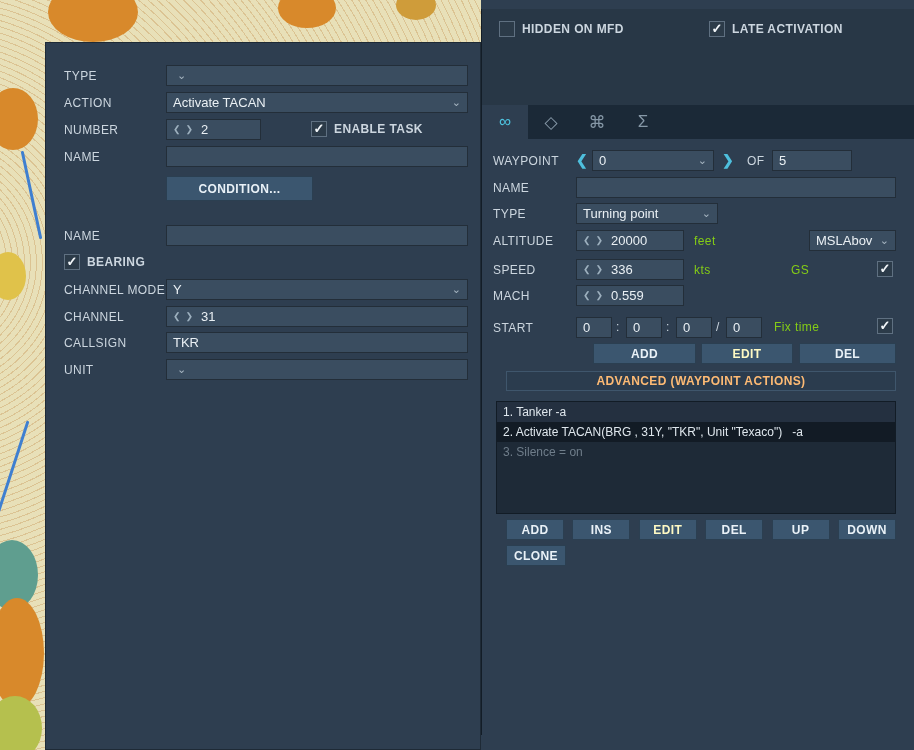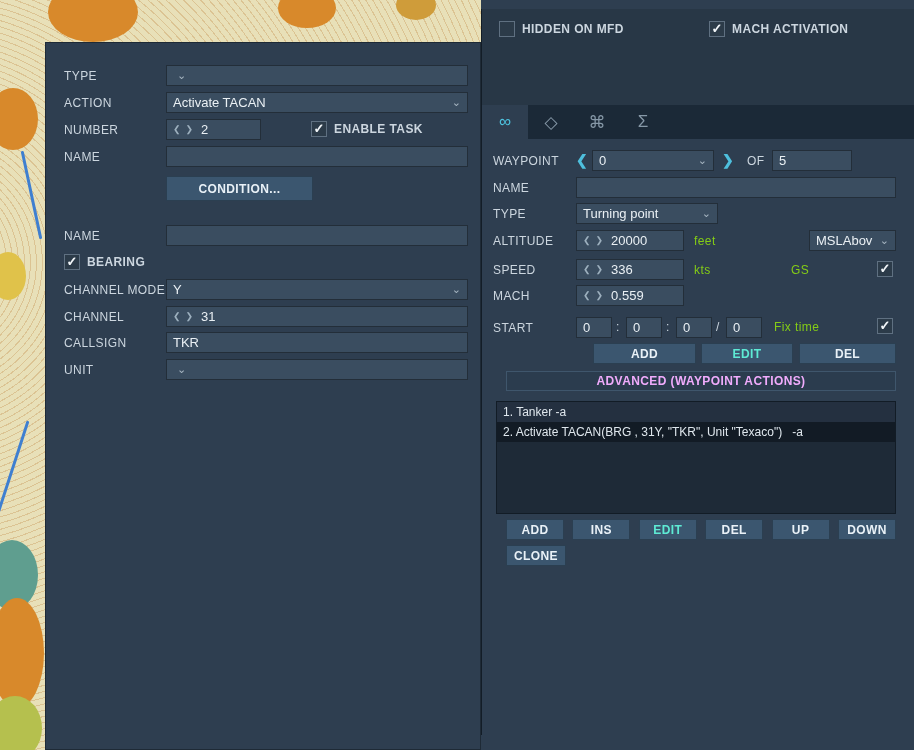--- a/index.html
+++ b/index.html
@@ -31,22 +31,22 @@
   .stepper{display:flex;align-items:center;}
   .stepper .arr{color:#9db0be;font-size:9px;margin-right:5px;line-height:19px;}
   .stepper .val{margin-left:3px;}
 
   .cb{position:absolute;width:16px;height:16px;background:#2c3b49;border:1px solid #5f7081;
       box-sizing:border-box;color:#f2f6f9;font-size:13px;line-height:14px;text-align:center;font-weight:bold;}
 
   .btn{position:absolute;background:#3b566f;border:1px solid #2b3f51;box-sizing:border-box;
        color:#e9f1f7;font-size:12px;font-weight:bold;display:flex;align-items:center;
        justify-content:center;letter-spacing:.4px;height:21px;}
-  .btn.cyan{color:#5eead4;}
-  .btn.advanced{background:#2b3c4e;border:1px solid #3f566c;color:#f0abfc;}
+  .btn.cyan{color:#fef9c3;}
+  .btn.advanced{background:#2b3c4e;border:1px solid #3f566c;color:#fdba74;}
   .btn.inline{position:static;width:58px;flex:none;}
 
   .btnrow{position:absolute;display:flex;justify-content:space-between;}
 
   .navarr{position:absolute;color:#4ebfdd;font-size:14px;font-weight:bold;line-height:21px;}
 
   .tabbar{position:absolute;left:0;top:96px;width:433px;height:34px;background:#1b2937;display:flex;}
   .tab{width:46px;height:34px;display:flex;align-items:center;justify-content:center;
        color:#8698a7;font-size:17px;}
   .tab.active{background:#2e3e50;color:#4ec4e0;}
@@ -138,21 +138,21 @@
 
   <div class="panel right">
     <div class="topsec">
       <div class="cb" style="left:17px;top:12px">
         <span></span>
       </div>
       <div class="lbl" style="left:40px;top:13px;font-weight:bold">HIDDEN ON MFD</div>
       <div class="cb" style="left:227px;top:12px">
         <span>✓</span>
       </div>
-      <div class="lbl" style="left:250px;top:13px;font-weight:bold">MACH ACTIVATION</div>
+      <div class="lbl" style="left:250px;top:13px;font-weight:bold">LATE ACTIVATION</div>
     </div>
 
     <div class="tabbar">
       <div class="tab active">
         <span>∞</span>
       </div>
       <div class="tab">
         <span>◇</span>
       </div>
       <div class="tab">
@@ -229,20 +229,21 @@
 
     <div class="btn" style="left:111px;top:334px;width:103px">ADD</div>
     <div class="btn cyan" style="left:219px;top:334px;width:92px">EDIT</div>
     <div class="btn" style="left:317px;top:334px;width:97px">DEL</div>
 
     <div class="btn advanced" style="left:24px;top:362px;width:390px;height:20px">ADVANCED (WAYPOINT ACTIONS)</div>
 
     <div class="list" style="left:14px;top:392px;width:400px;height:113px">
       <div class="item alt">1. Tanker -a</div>
       <div class="item selected">2. Activate TACAN(BRG , 31Y, "TKR", Unit "Texaco")   -a</div>
+      <div class="item muted">3. Silence = on</div>
     </div>
 
     <div class="btnrow" style="left:24px;top:510px;width:390px">
       <div class="btn inline">ADD</div>
       <div class="btn inline">INS</div>
       <div class="btn inline cyan">EDIT</div>
       <div class="btn inline">DEL</div>
       <div class="btn inline">UP</div>
       <div class="btn inline">DOWN</div>
     </div>

